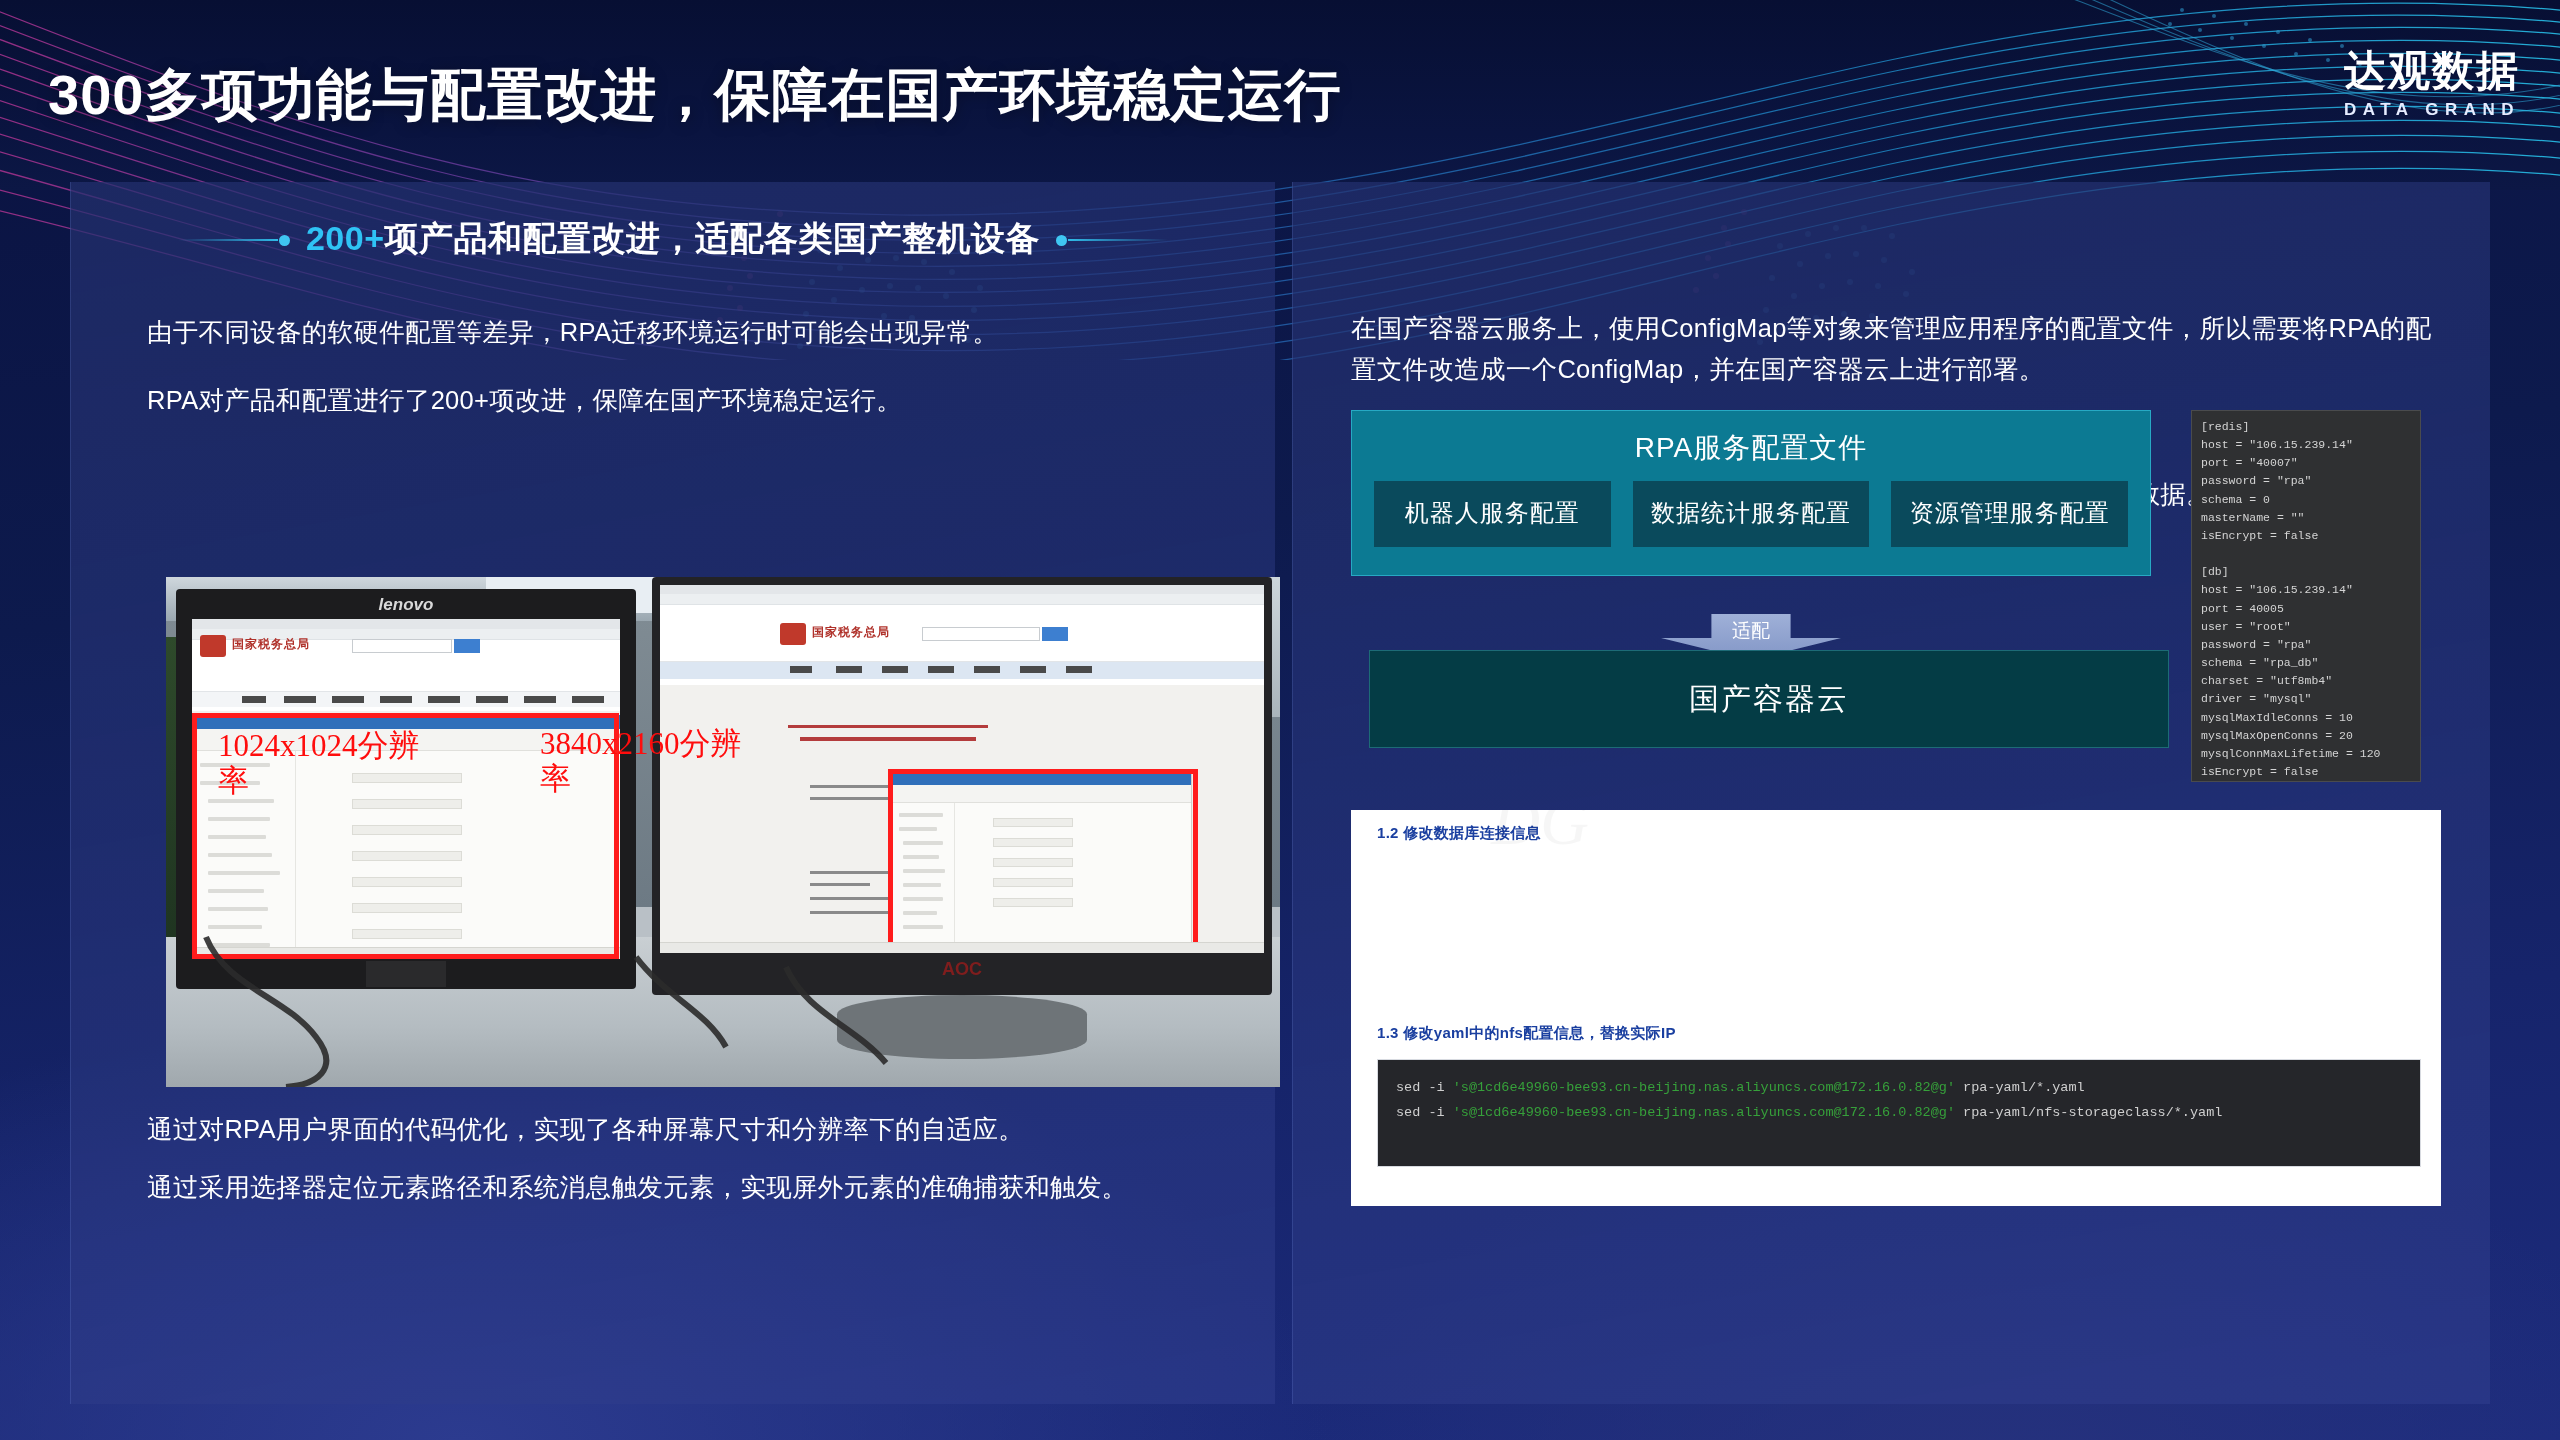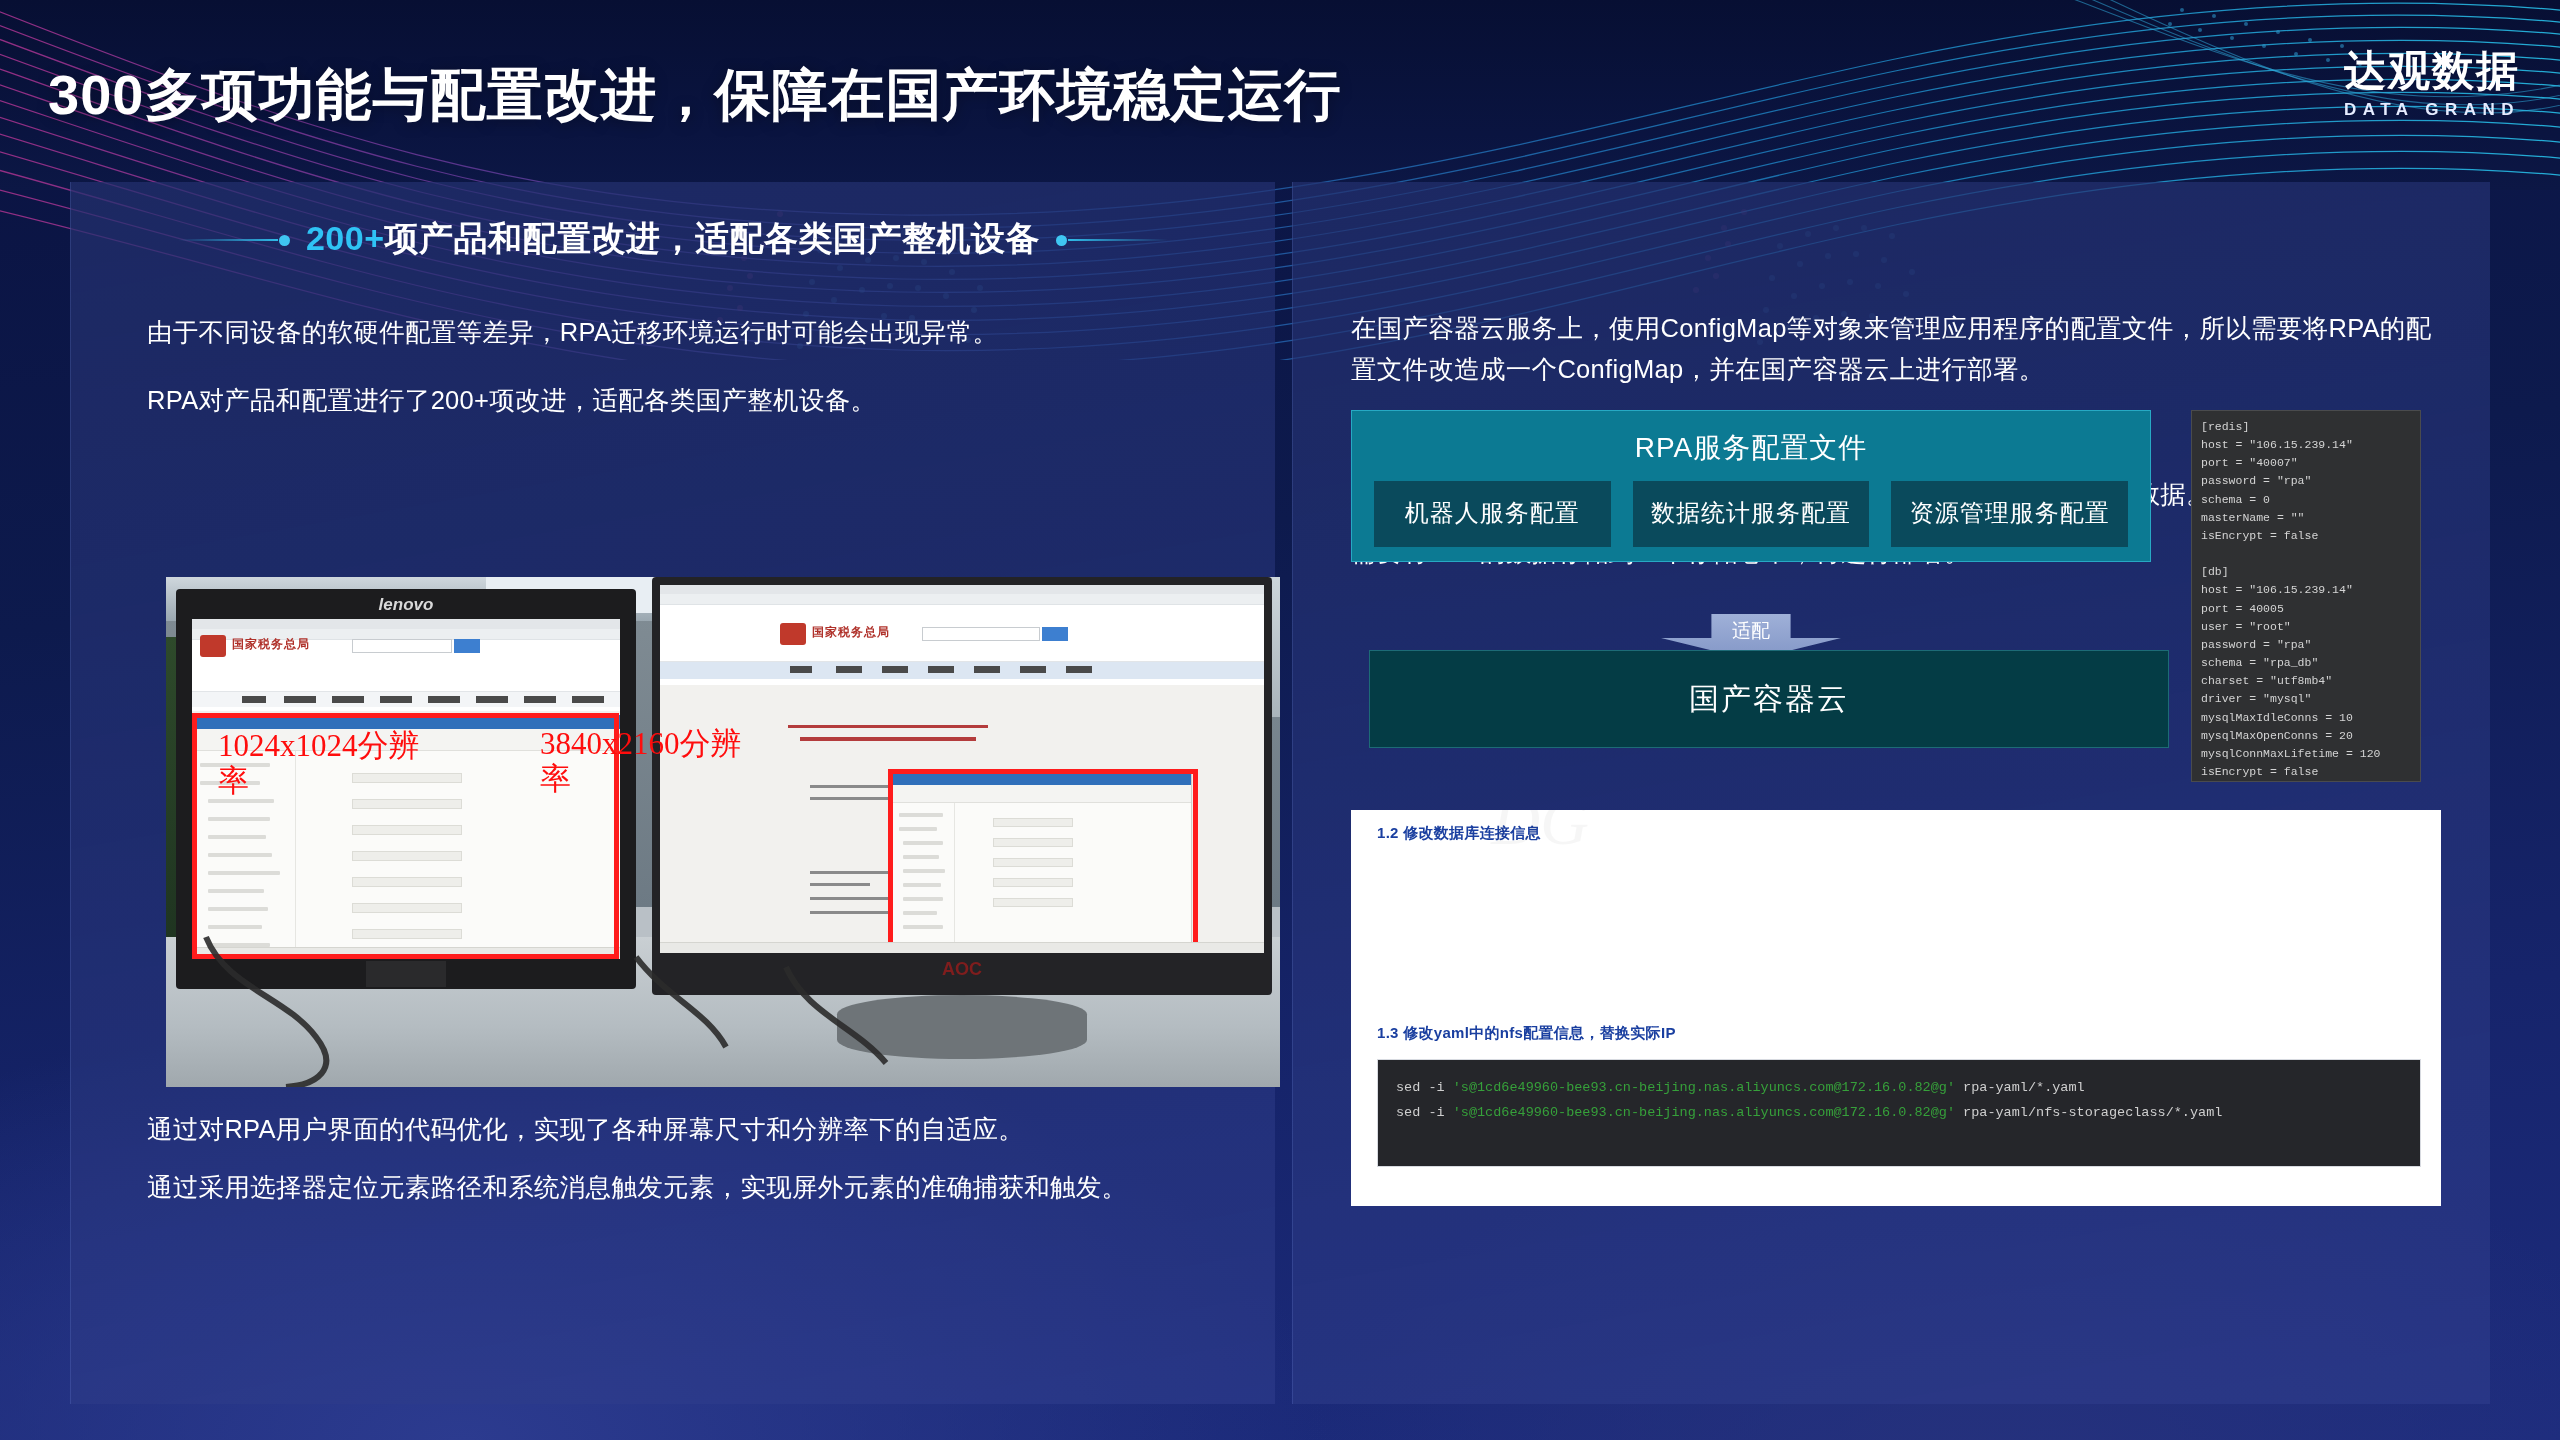--- a/index.html
+++ b/index.html
@@ -116,21 +116,21 @@
     position:absolute; color:#ff0d0d; font-size:31px; font-weight:400;
     font-family:"Liberation Serif","DejaVu Serif",serif; line-height:1.12; width:230px;
   }
 
   
   .rpa-box {
     position:absolute; left:76px; top:0; width:800px;
     background:#0c7a93; border:1px solid #27a9c4;
   }
   .rpa-title { text-align:center; color:#fff; font-size:28px; padding:18px 0 14px; letter-spacing:1px;}
-  .rpa-cells { display:flex; gap:22px; justify-content:center; padding:0 22px 14px; }
+  .rpa-cells { display:flex; gap:22px; justify-content:center; padding:0 22px 28px; }
   .rpa-cell {
     flex:1; background:#0a4a5c; color:#fff; font-size:24px; text-align:center;
     padding:16px 6px 18px; line-height:1.35; letter-spacing:1px;
   }
   .adapt-arrow { position:absolute; left:0; right:0; display:flex; justify-content:center; }
   .arrow-shape {
     position:relative; width:180px; height:46px;
     background:linear-gradient(180deg,#9fb0d8,#8296c6);
     clip-path: polygon(28% 0%, 72% 0%, 72% 52%, 100% 52%, 50% 100%, 0% 52%, 28% 52%);
   }
@@ -315,21 +315,21 @@
       </div>
     <div class="sec-title">
       <span class="hl">200+</span><span>项产品和配置改进，适配各类国产整机设备</span>
     </div>
     <div class="sec-line rev">
         <span class="sec-dot"></span>
       </div>
   </div>
 
   <div class="para" style="left:76px; top:130px; width:1060px;">由于不同设备的软硬件配置等差异，RPA迁移环境运行时可能会出现异常。</div>
-  <div class="para" style="left:76px; top:198px; width:1060px;">RPA对产品和配置进行了200+项改进，适配各类国产整机设备。</div>
+  <div class="para" style="left:76px; top:198px; width:1060px;">RPA对产品和配置进行了200+项改进，保障在国产环境稳定运行。</div>
 
   <div class="photo">
     <div class="ph-wall"></div>
     <div class="ph-ceiling"></div>
     <div class="ph-window"></div>
     <div class="ph-wallR"></div>
     <div class="ph-plant"></div>
     <div class="ph-desk"></div>
 
     <div class="monitor" style="left:10px; top:12px; width:460px; height:400px;">

